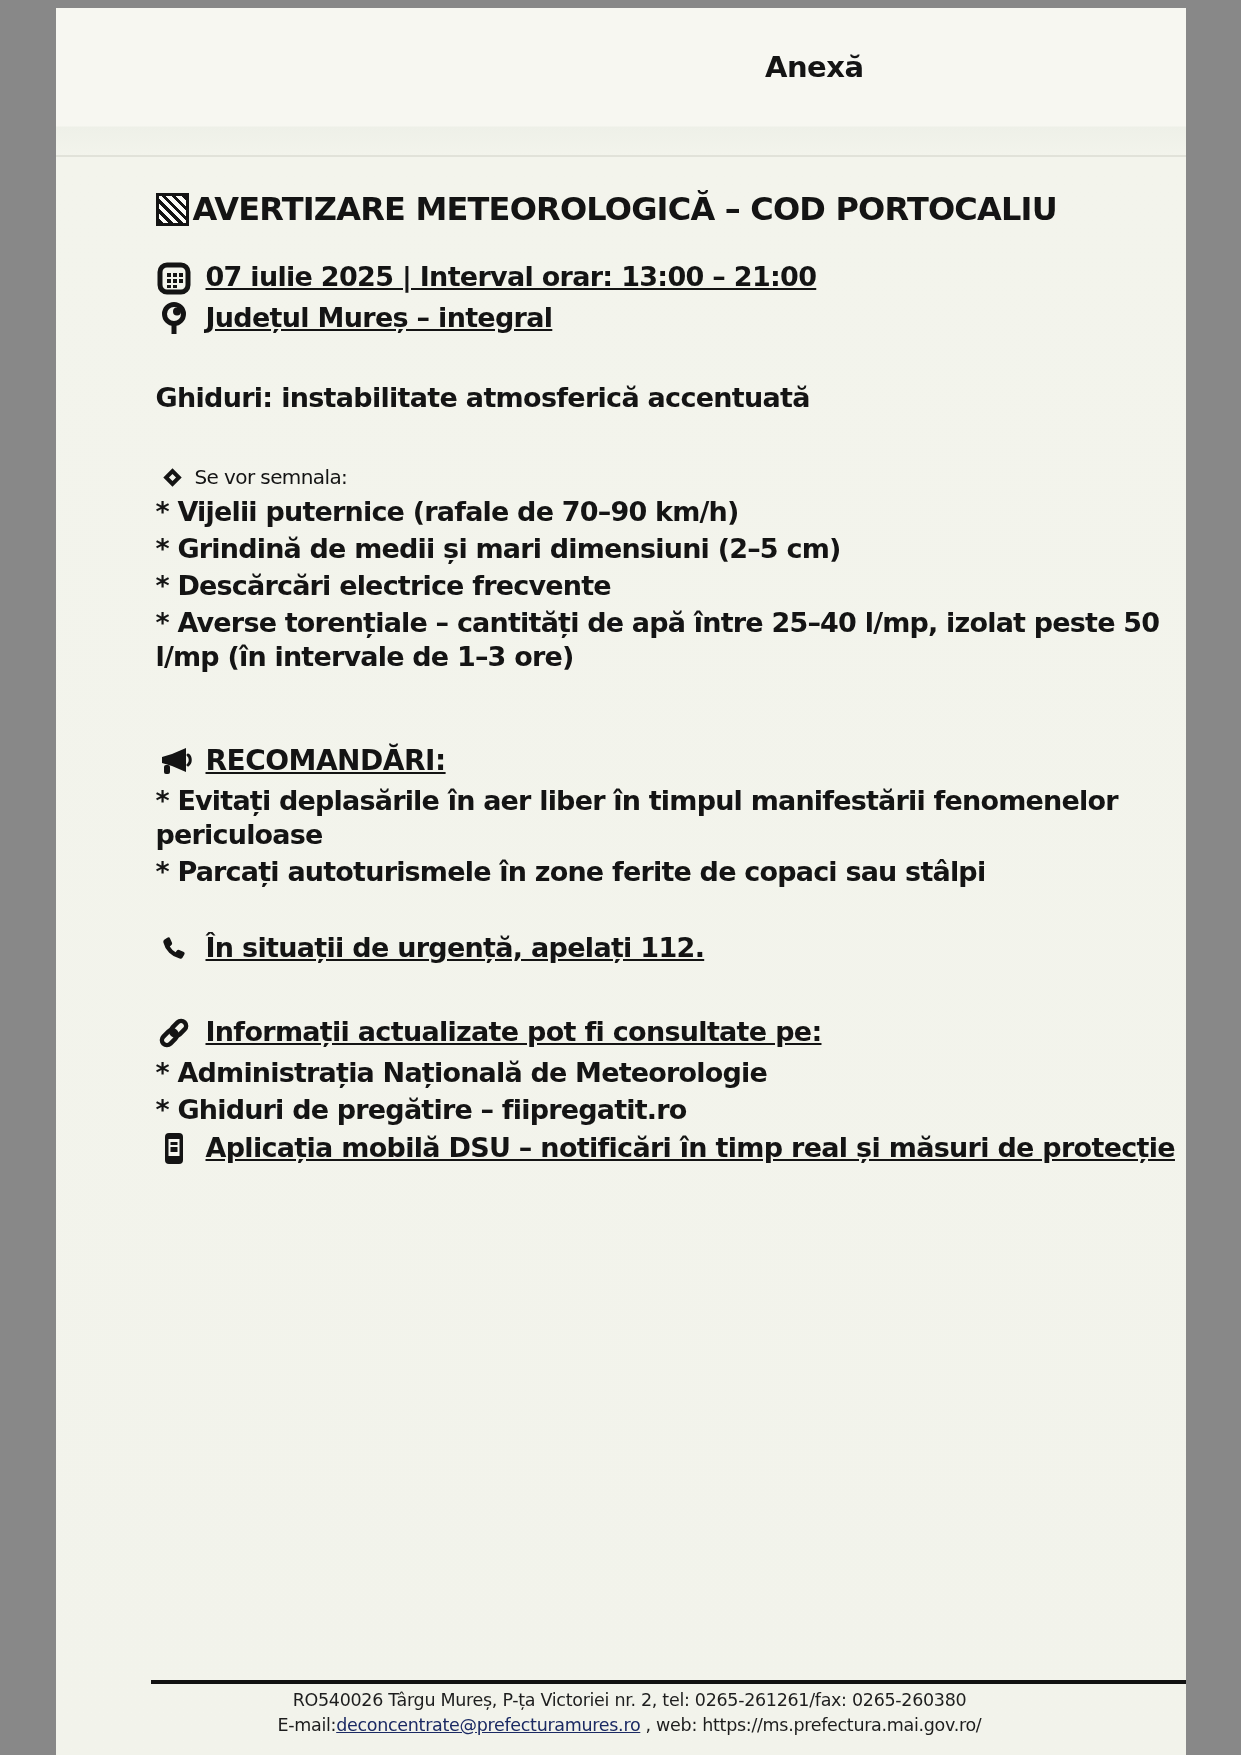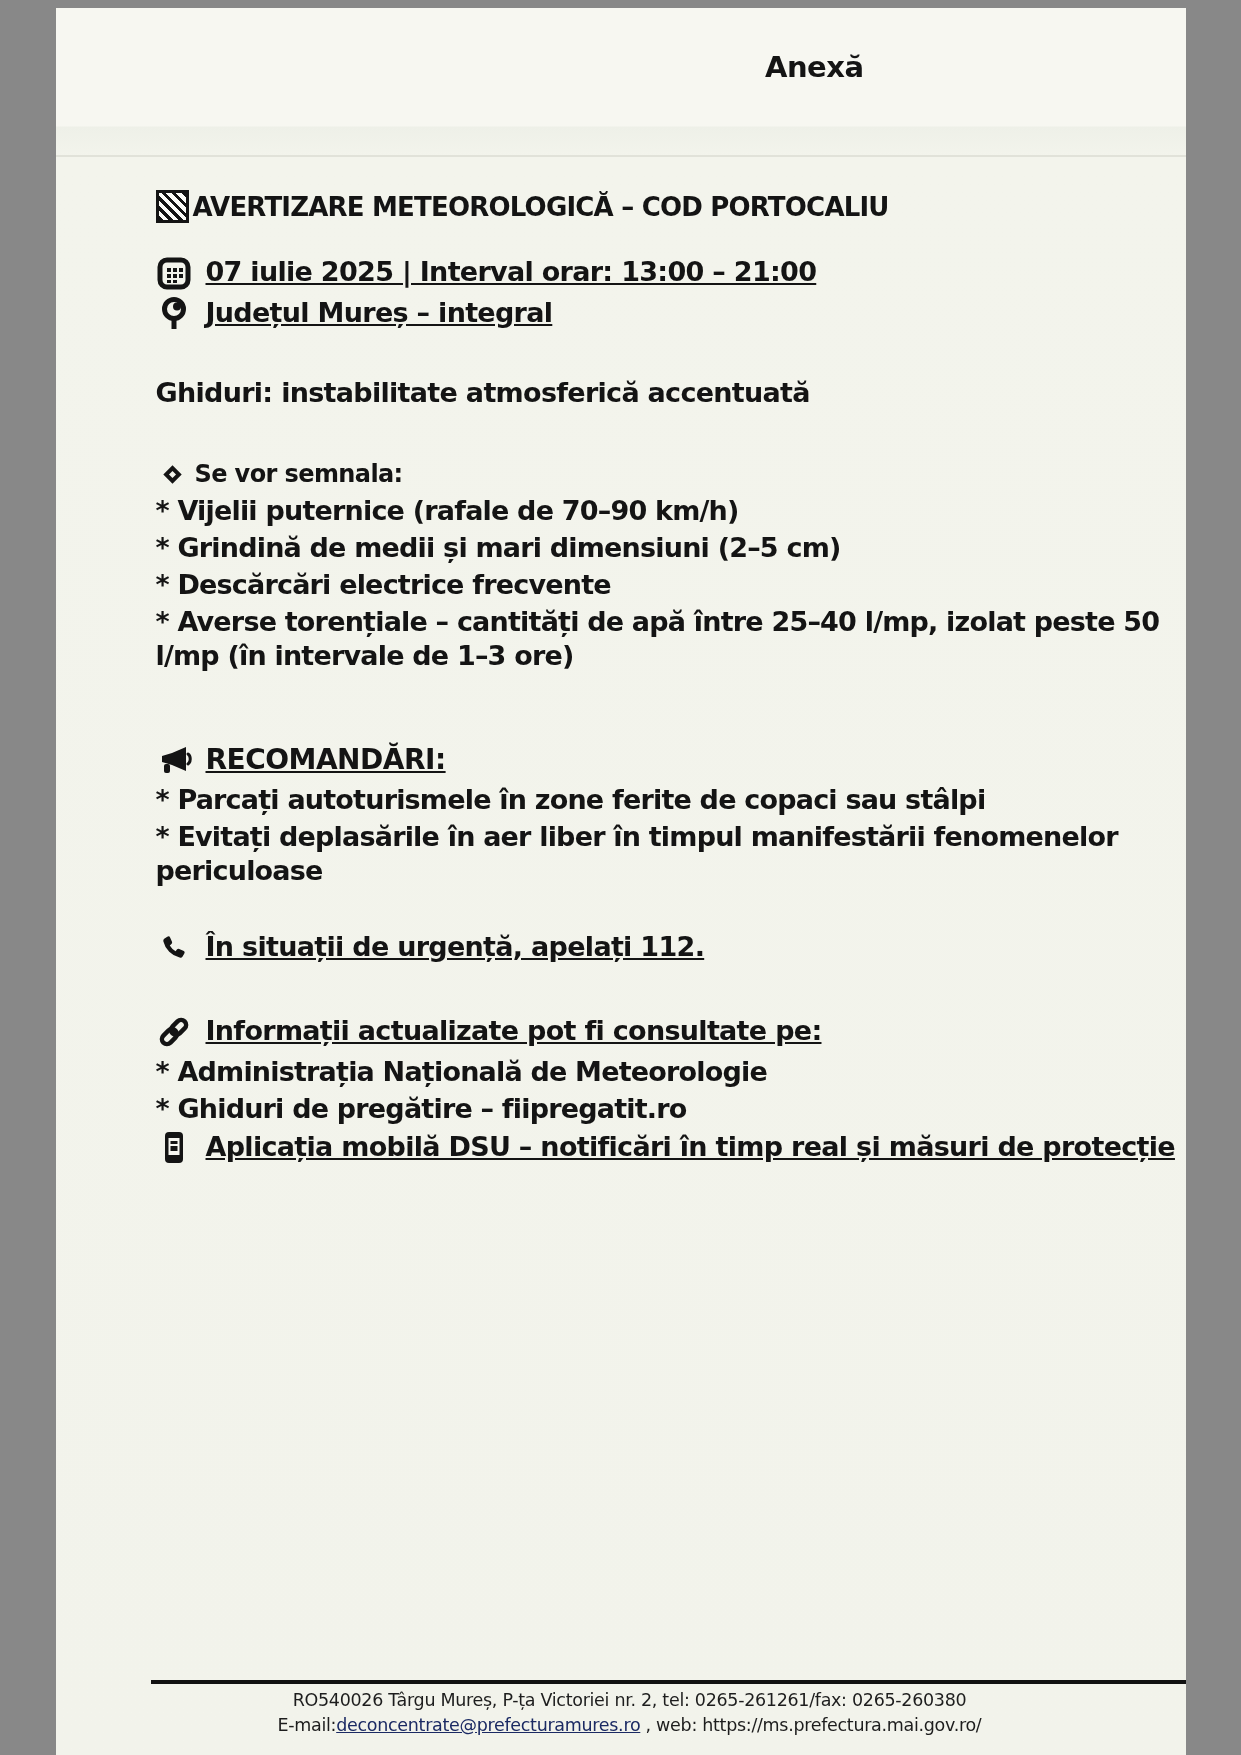--- a/index.html
+++ b/index.html
@@ -19,41 +19,41 @@
   .annex{
     padding-top:42px;padding-right:322px;
     text-align:right;font-weight:bold;font-size:29px;letter-spacing:-0.5px;
   }
   .content{
     position:relative;margin-left:100px;width:1050px;
   }
   .doc-title{
     margin-top:106px;
     display:flex;align-items:center;gap:4px;
-    font-weight:bold;font-size:26px;letter-spacing:-0.8px;
+    font-weight:bold;font-size:32px;letter-spacing:-0.8px;
   }
   .hatch{
     width:33px;height:33px;flex:0 0 auto;
     border:3px solid #141414;box-sizing:border-box;
     background:repeating-linear-gradient(45deg,#141414 0 3px,#fbfbf7 3px 7px);
   }
   .iconline{
     display:flex;align-items:flex-start;gap:14px;
     font-weight:bold;font-size:27px;letter-spacing:-0.7px;line-height:34px;text-decoration:underline;
   }
   .iconline .ic{flex:0 0 auto;width:36px;display:flex;justify-content:center;margin-top:1px;}
   .dateline{margin-top:32px;}
   .locline{margin-top:6px;}
   .phenomenon{
     margin-top:44px;font-weight:bold;font-size:27px;letter-spacing:-0.7px;
   }
   .signals-head{
     margin-top:52px;display:flex;align-items:center;gap:16px;
     padding-left:10px;
-    font-weight:bold;font-size:24px;letter-spacing:-0.6px;
+    font-weight:normal;font-size:20px;letter-spacing:-0.6px;
   }
   .diamond{
     width:13px;height:13px;border:4px solid #141414;transform:rotate(45deg);
     box-sizing:border-box;flex:0 0 auto;
   }
   .bullet{
     font-weight:bold;font-size:27px;letter-spacing:-0.8px;line-height:34px;
     margin-top:3px;
   }
   .bullets{margin-top:6px;}
@@ -138,22 +138,22 @@
       <span class="ic">
         <svg class="glyph" width="36" height="32" viewBox="0 0 36 32">
           <path d="M30 2 L30 26 L16 20 L6 17 L6 11 L16 8 Z" fill="#141414"></path>
           <rect x="8" y="19" width="6" height="9" rx="2" fill="#141414"></rect>
           <path d="M32 9 C35 11 35 17 32 19" fill="none" stroke="#141414" stroke-width="3" stroke-linecap="round"></path>
         </svg>
       </span>
       <span>RECOMANDĂRI:</span>
     </div>
     <div class="bullets">
+      <div class="bullet">* Evitați deplasările în aer liber în timpul manifestării fenomenelor periculoase</div>
       <div class="bullet">* Parcați autoturismele în zone ferite de copaci sau stâlpi</div>
-      <div class="bullet">* Evitați deplasările în aer liber în timpul manifestării fenomenelor periculoase</div>
     </div>
 
     <div class="iconline emergency">
       <span class="ic">
         <svg class="glyph" width="32" height="32" viewBox="0 0 32 32">
           <path d="M25.3 19.8l-4.1-1.8a2 2 0 0 0-2.3.6l-1.3 1.6a16 16 0 0 1-5.8-5.8l1.6-1.3a2 2 0 0 0 .6-2.3L12.2 6.7a2 2 0 0 0-2.9-.9L6.6 7.4c-1 .6-1.5 1.8-1.2 3a22 22 0 0 0 16.2 16.2c1.2.3 2.4-.2 3-1.2l1.6-2.7a2 2 0 0 0-.9-2.9z" fill="#141414"></path>
         </svg>
       </span>
       <span>În situații de urgență, apelați 112.</span>
     </div>

